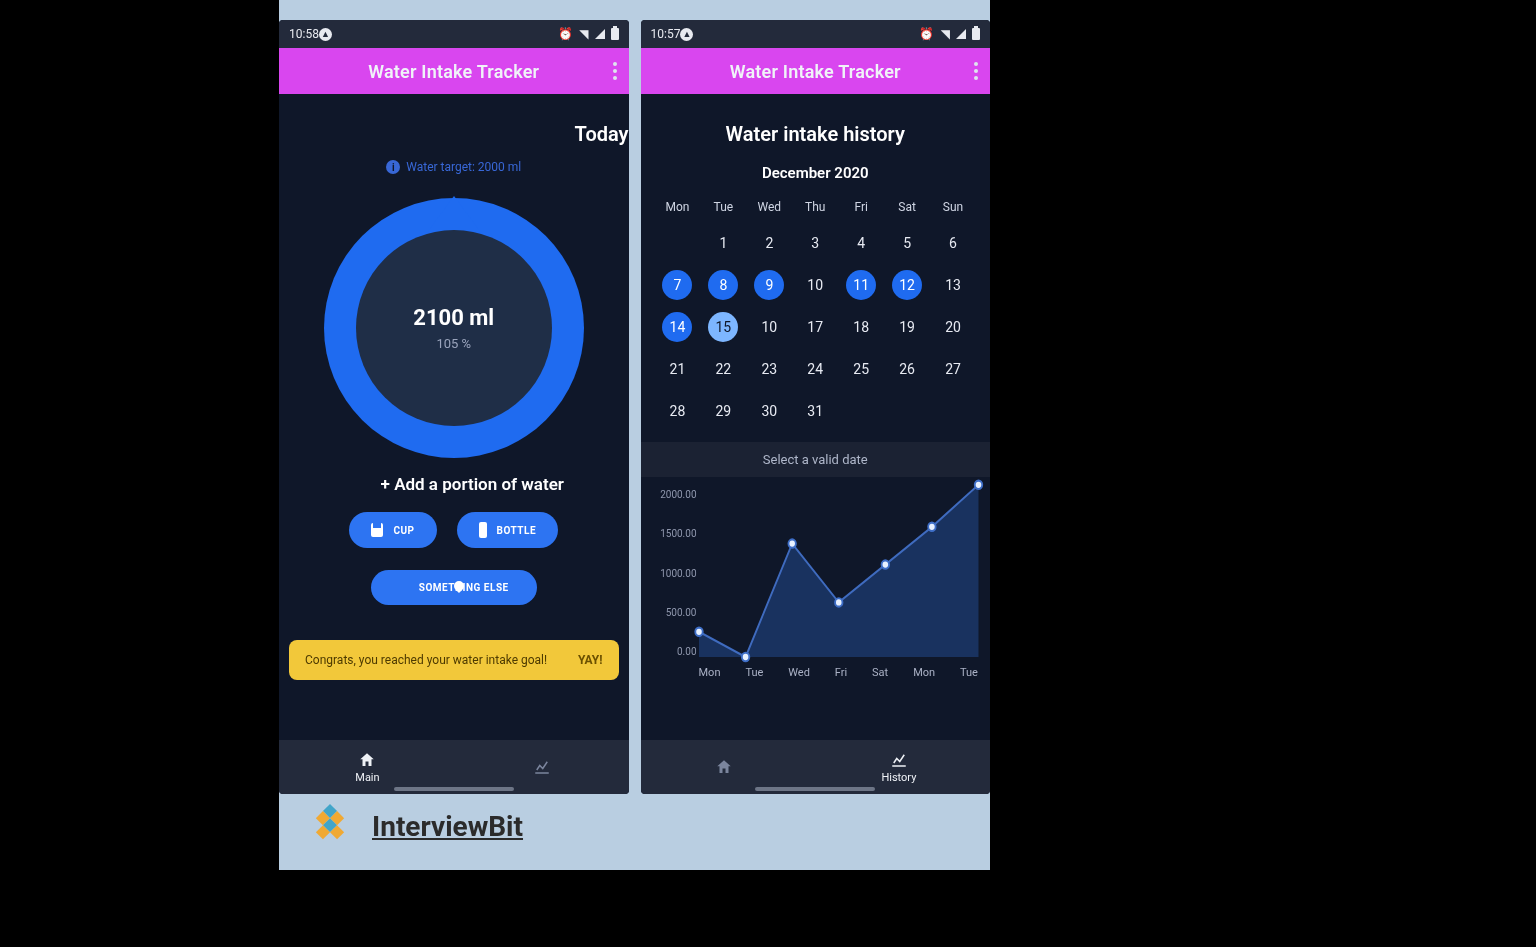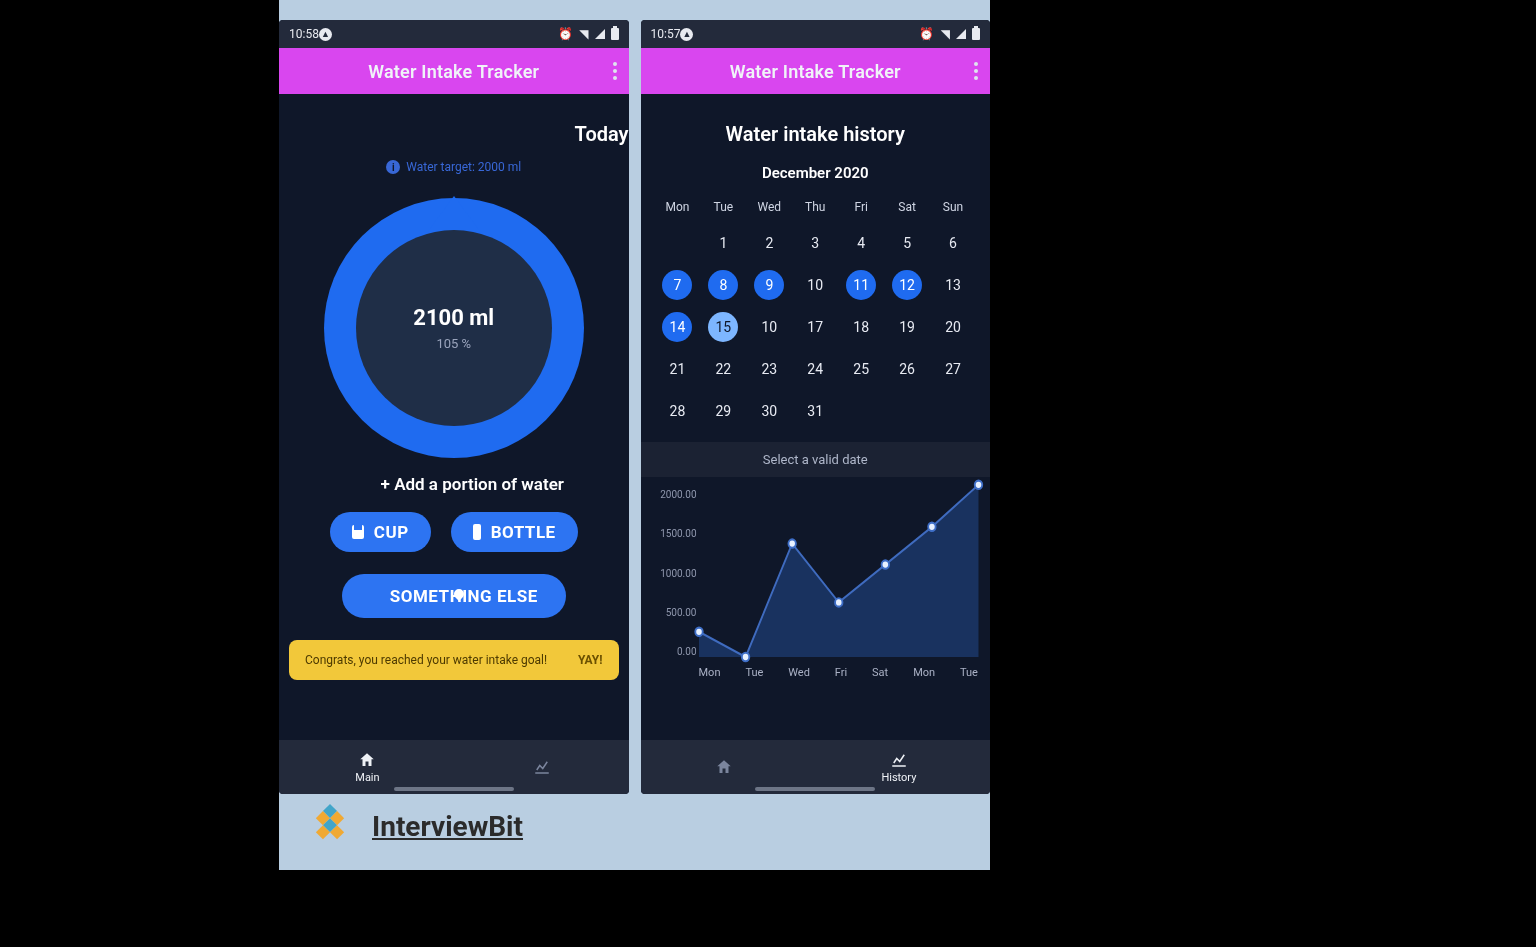--- a/index.html
+++ b/index.html
@@ -96,21 +96,21 @@
     border-left:28px solid transparent;
     border-right:28px solid transparent;
     border-bottom:38px solid #1f6bf0;
   }
   .ring-txt{position:absolute;inset:0;display:flex;flex-direction:column;align-items:center;justify-content:center;color:#fff;}
   .ring-val{font-size:22px;font-weight:700;}
   .ring-pct{font-size:13px;color:#9aa4bc;margin-top:6px;}
   .add-txt{color:#fff;text-align:center;font-size:17px;font-weight:600;margin-top:16px;margin-left:37px;}
   .btn-row{display:flex;justify-content:center;gap:20px;margin-top:18px;}
   .pill{
-    background:#2d74f2;color:#fff;font-weight:700;font-size:17px;letter-spacing:.5px;
+    background:#2d74f2;color:#fff;font-weight:700;font-size:10px;letter-spacing:.5px;
     border-radius:22px;padding:10px 22px;display:flex;align-items:center;gap:10px;cursor:pointer;
   }
   .pill .ic{width:12px;height:14px;background:#fff;border-radius:2px;position:relative;}
   .pill .ic.cup::after{content:"";position:absolute;left:2px;right:2px;top:0;height:5px;background:#2d74f2;}
   .pill .ic.bottle{width:8px;height:16px;border-radius:2px;}
   .pill .ic.drop{width:10px;height:10px;border-radius:50% 50% 50% 0;transform:rotate(-45deg);border:none;}
   .btn-row2{display:flex;justify-content:center;margin-top:22px;}
   .pill.wide{padding:12px 28px;}
   .toast{
     position:absolute;left:10px;right:10px;bottom:60px;height:40px;border-radius:8px;

